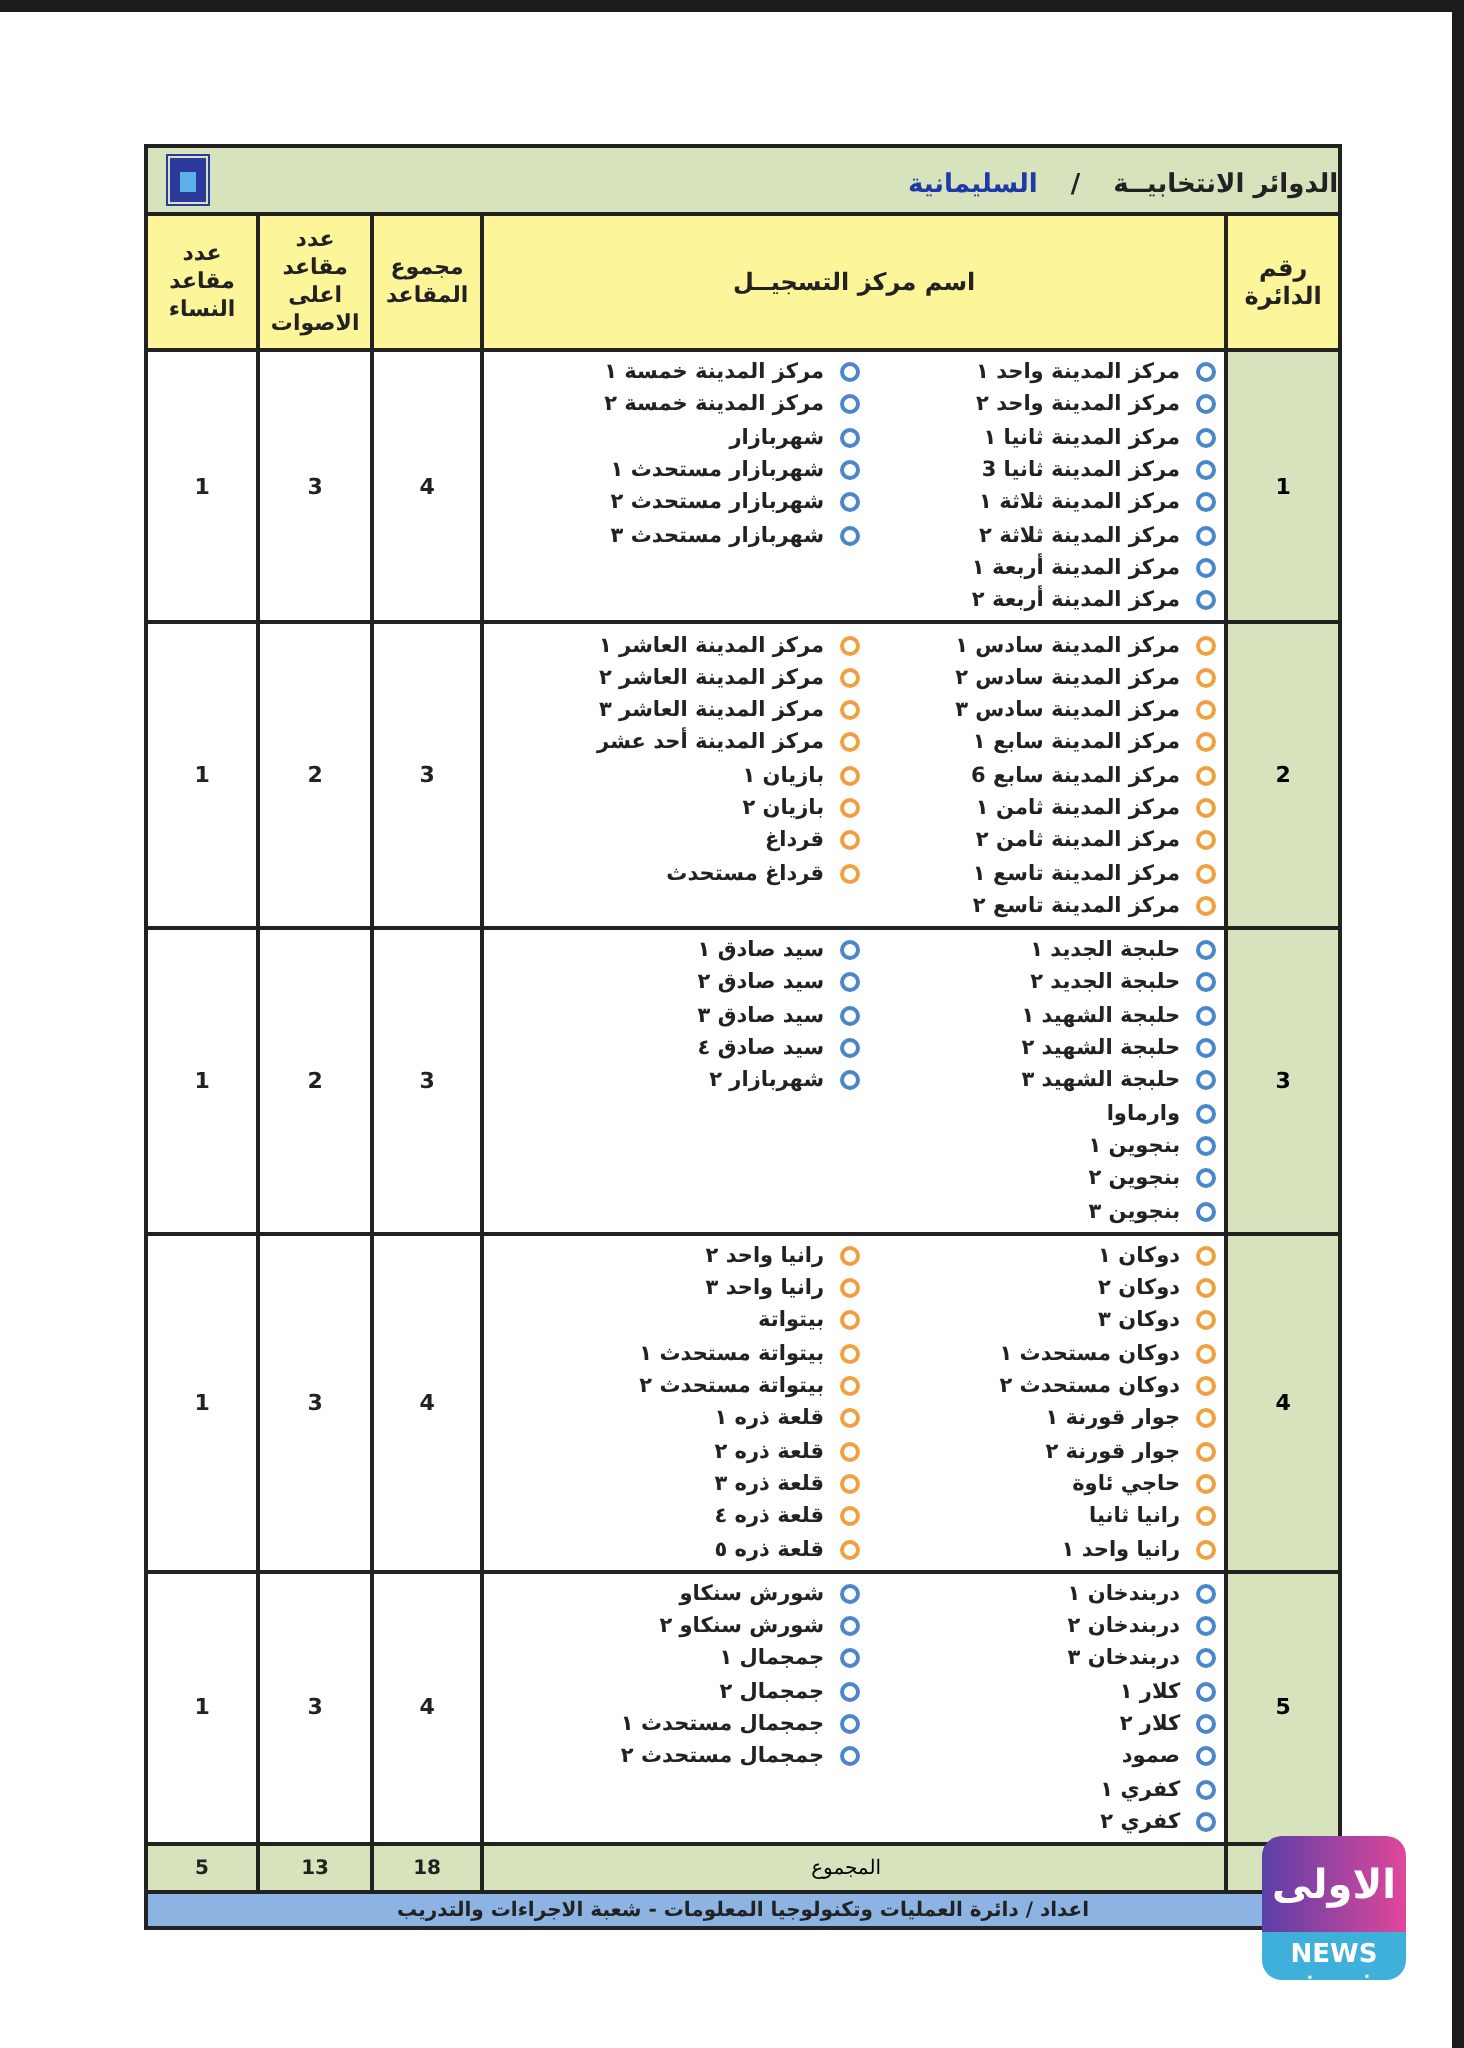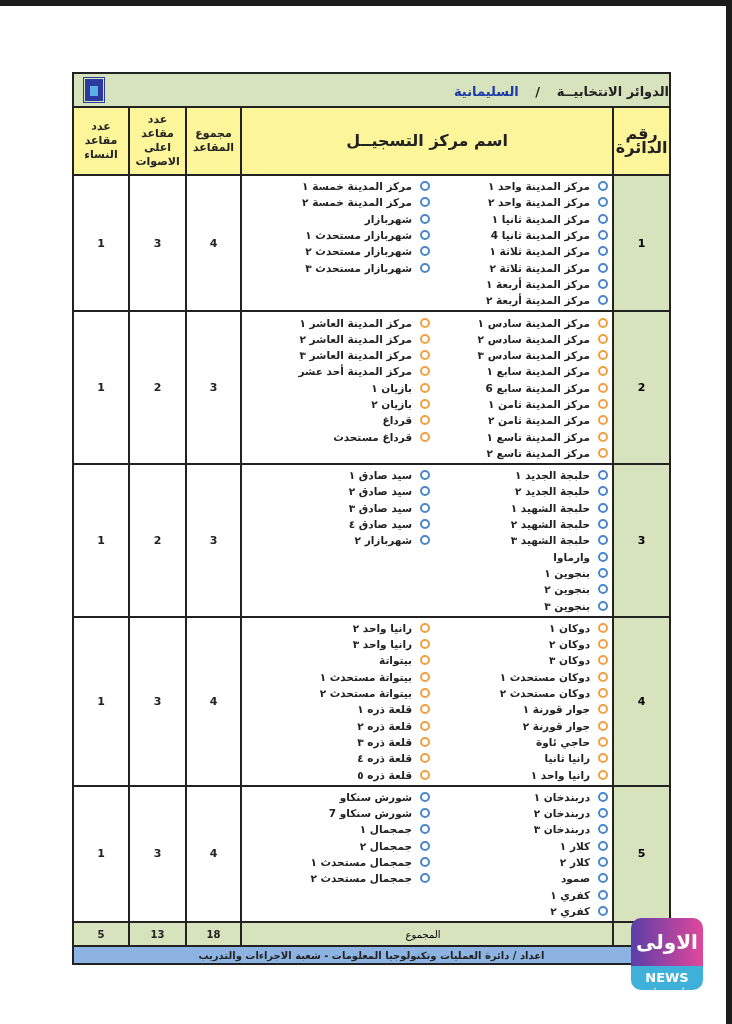--- a/index.html
+++ b/index.html
@@ -14,21 +14,21 @@
          direction:rtl; table-layout:fixed; }
   table.sheet td { border:2px solid #222; padding:0; vertical-align:middle; }
   .title-cell { background:#d6e3bc; height:32px; position:relative; text-align:right; }
   .title-text { font-size:13px; font-weight:bold; color:#222; }
   .title-city { color:#1d3aa8; }
   .title-sep { margin:0 12px; }
   .logo { position:absolute; left:10px; top:4px; width:18px; height:22px; background:#2b3a9c;
          border:1px solid #d6e3bc; box-shadow:0 0 0 1px #2b3a9c; }
   .logo::after { content:""; position:absolute; left:5px; top:7px; width:8px; height:10px; background:#5bb0e6; }
   .hdr td { background:#fdf59a; height:66px; text-align:center; font-size:11px; font-weight:bold; color:#222; line-height:14px; }
-  .hdr .big { font-size:16px; }
+  .hdr .big { font-size:12px; }
   .num { text-align:center; font-size:11px; font-weight:bold; color:#222; }
   .dist-num { background:#d6e3bc; text-align:center; font-size:11px; font-weight:bold; }
   .centers { padding:2px 4px 2px 10px !important; }
   .cols { display:flex; direction:rtl; }
   .col { width:50%; }
   .item { display:flex; align-items:center; height:16.3px; font-size:10.5px; font-weight:bold; color:#222; white-space:nowrap; }
   .dot { width:6px; height:6px; border-radius:50%; border:2px solid; margin-left:8px; flex:none; background:#fff; }
   .total-row td { background:#d6e3bc; height:22px; font-size:10px; font-weight:bold; }
   .total-label { text-align:center; padding-right:8px !important; font-weight:normal !important; }
   .footer-row td { background:#8db3e2; height:16px; text-align:center; font-size:10px; font-weight:bold; color:#222; }
@@ -83,21 +83,21 @@
                 <div class="item">
                   <span class="dot" style="border-color: rgb(74, 134, 200);"></span>
                   <span>مركز المدينة واحد ٢</span>
                 </div>
                 <div class="item">
                   <span class="dot" style="border-color: rgb(74, 134, 200);"></span>
                   <span>مركز المدينة ثانيا ١</span>
                 </div>
                 <div class="item">
                   <span class="dot" style="border-color: rgb(74, 134, 200);"></span>
-                  <span>مركز المدينة ثانيا 4</span>
+                  <span>مركز المدينة ثانيا 3</span>
                 </div>
                 <div class="item">
                   <span class="dot" style="border-color: rgb(74, 134, 200);"></span>
                   <span>مركز المدينة ثلاثة ١</span>
                 </div>
                 <div class="item">
                   <span class="dot" style="border-color: rgb(74, 134, 200);"></span>
                   <span>مركز المدينة ثلاثة ٢</span>
                 </div>
                 <div class="item">
@@ -425,21 +425,21 @@
                   <span>كفري ٢</span>
                 </div>
               </div>
               <div class="col">
                 <div class="item">
                   <span class="dot" style="border-color: rgb(74, 134, 200);"></span>
                   <span>شورش سنكاو</span>
                 </div>
                 <div class="item">
                   <span class="dot" style="border-color: rgb(74, 134, 200);"></span>
-                  <span>شورش سنكاو 7</span>
+                  <span>شورش سنكاو ٢</span>
                 </div>
                 <div class="item">
                   <span class="dot" style="border-color: rgb(74, 134, 200);"></span>
                   <span>جمجمال ١</span>
                 </div>
                 <div class="item">
                   <span class="dot" style="border-color: rgb(74, 134, 200);"></span>
                   <span>جمجمال ٢</span>
                 </div>
                 <div class="item">

